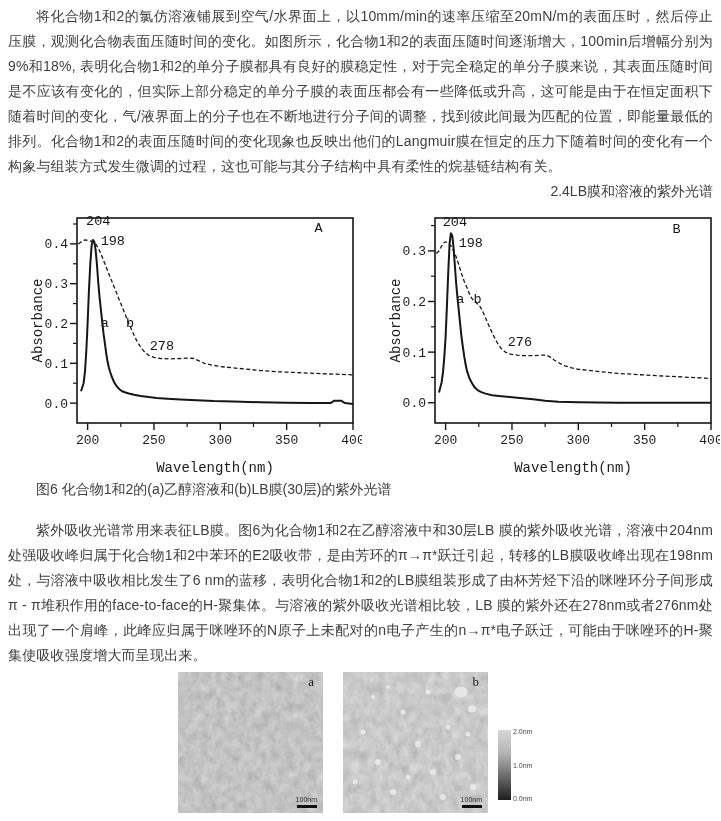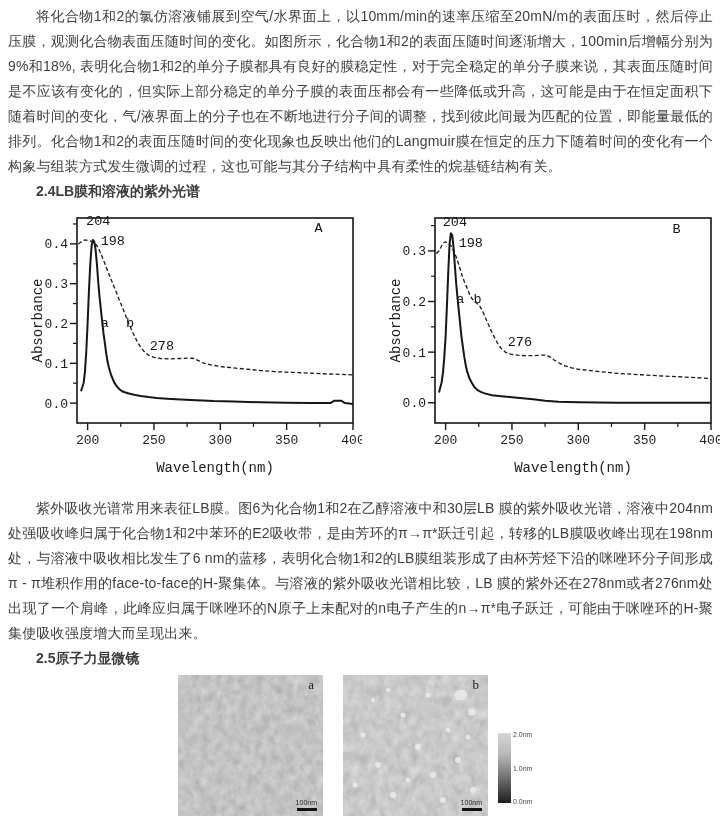--- a/index.html
+++ b/index.html
@@ -7,22 +7,23 @@
     width:721px;height:821px;overflow:hidden;position:relative;
     font-family:"Liberation Sans","DejaVu Sans",sans-serif;
     color:#3e3e3e;
   }
   .page{padding:4px 8px 13px 8px;}
   p.body-text{
     margin:0;font-size:14px;line-height:25px;text-align:justify;
     text-indent:2em;letter-spacing:0.2px;
   }
   .section-heading{
-    margin:0;font-size:14px;line-height:25px;font-weight:bold;
+    margin:0;font-size:14px;line-height:25px;font-weight:normal;
     padding-left:2em;
+    text-align:right;
   }
   .charts-row{
     display:flex;gap:26px;margin-left:22px;margin-top:1px;
   }
   .chart-box{width:332px;height:272px;}
   .fig-caption{
     margin:2px 0 0 0;font-size:14px;line-height:20px;padding-left:2em;
   }
   .afm-row{
     display:flex;align-items:flex-start;margin-left:170px;margin-top:4px;
@@ -136,24 +137,24 @@
           <polyline points="48.3,48.4 51.0,45.9 55.0,38.3 57.6,36.8 60.3,38.3 62.9,40.8 65.6,45.9 68.2,52.0 70.9,60.1 73.5,68.7 76.2,76.3 78.8,82.3 81.5,88.9 84.2,94.0 88.1,97.5 92.1,101.6 94.8,106.6 97.4,112.7 101.4,121.8 105.4,130.4 109.4,138.0 113.3,143.6 117.3,147.1 122.6,149.2 129.3,150.2 137.2,150.7 145.2,150.7 153.2,150.2 158.5,150.2 162.4,152.2 166.4,155.2 171.7,158.3 177.0,160.8 183.7,162.8 190.3,164.3 200.9,165.4 214.2,166.9 230.1,168.4 246.0,169.4 263.3,170.4 283.2,171.4 303.1,172.4 323.0,173.5" fill="none" stroke="#161616" stroke-width="1.3" stroke-linejoin="round" stroke-linecap="butt" stroke-dasharray="4,2.4"></polyline>
           <text x="66.90384615384616" y="20.5925925925926" text-anchor="middle" class="cann">204</text>
           <text x="82.82692307692308" y="41.851851851851855" text-anchor="middle" class="cann">198</text>
           <text x="72.21153846153845" y="97.53086419753086" text-anchor="middle" class="cann">a</text>
           <text x="89.46153846153847" y="97.53086419753086" text-anchor="middle" class="cann">b</text>
           <text x="131.92307692307693" y="141.06172839506175" text-anchor="middle" class="cann">276</text>
           <text x="288.5" y="28.185185185185173" text-anchor="middle" class="cann">B</text>
         </svg></div>
   </div>
 
+  <div class="fig-caption">图6 化合物1和2的(a)乙醇溶液和(b)LB膜(30层)的紫外光谱</div>
 
   <p class="body-text" style="margin-top:19px;">紫外吸收光谱常用来表征LB膜。图6为化合物1和2在乙醇溶液中和30层LB 膜的紫外吸收光谱，溶液中204nm处强吸收峰归属于化合物1和2中苯环的E2吸收带，是由芳环的π→π*跃迁引起，转移的LB膜吸收峰出现在198nm处，与溶液中吸收相比发生了6 nm的蓝移，表明化合物1和2的LB膜组装形成了由杯芳烃下沿的咪唑环分子间形成π - π堆积作用的face-to-face的H-聚集体。与溶液的紫外吸收光谱相比较，LB 膜的紫外还在278nm或者276nm处出现了一个肩峰，此峰应归属于咪唑环的N原子上未配对的n电子产生的n→π*电子跃迁，可能由于咪唑环的H-聚集使吸收强度增大而呈现出来。</p>
 
-  <div class="section-heading">2.5原子力显微镜</div>
 
   <div class="afm-row">
 
     <div class="afm-panel">
       <svg width="145" height="141">
         <filter id="afmA" x="0" y="0" width="100%" height="100%">
           <feTurbulence type="fractalNoise" baseFrequency="0.13 0.1" numOctaves="3" seed="4"></feTurbulence>
           <feColorMatrix type="matrix" values="0.33 0.33 0.33 0 0  0.33 0.33 0.33 0 0  0.33 0.33 0.33 0 0  0 0 0 0 1"></feColorMatrix>
           <feComponentTransfer>
             <feFuncR type="linear" slope="0.5" intercept="0.3"></feFuncR>

